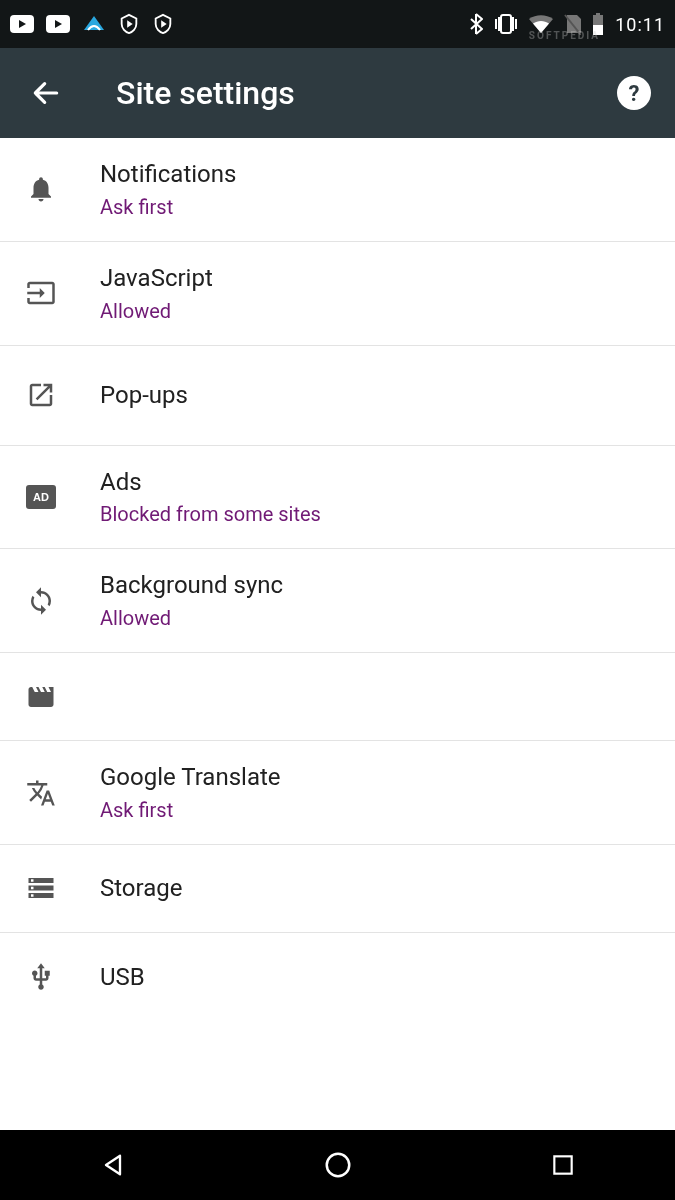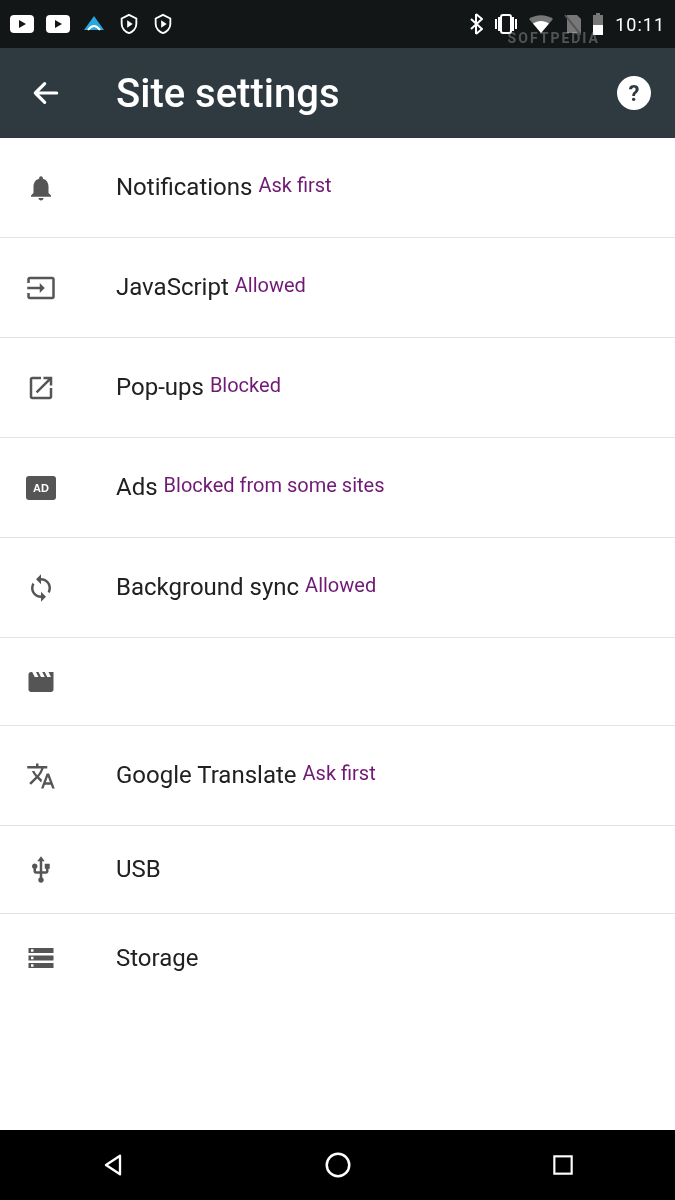--- a/index.html
+++ b/index.html
@@ -3,34 +3,34 @@
 <meta charset="utf-8">
 <style>
   * { box-sizing: border-box; margin: 0; padding: 0; }
   html, body { width: 675px; height: 1200px; font-family: Roboto, "Helvetica Neue", Arial, sans-serif; background: #fff; color: #212121; overflow: hidden; }
   
   .status-bar { height: 48px; background: #121617; display: flex; align-items: center; justify-content: space-between; padding: 0 10px; color: #fff; }
   .status-left { display: flex; align-items: center; gap: 12px; }
   .status-right { display: flex; align-items: center; gap: 10px; }
   .status-bar svg { display: block; }
   .time { font-size: 18px; letter-spacing: 1px; }
-  .watermark { position: absolute; right: 75px; top: 30px; font-size: 14px; letter-spacing: 2px; color: rgba(200,200,200,0.35); font-weight: 700; }
+  .watermark { position: absolute; right: 75px; top: 30px; font-size: 10px; letter-spacing: 2px; color: rgba(200,200,200,0.35); font-weight: 700; }
   
   .app-bar { height: 90px; background: #2e3a40; display: flex; align-items: center; padding: 0 24px; color: #fff; position: relative; }
   .app-bar .back { width: 44px; height: 44px; display: flex; align-items: center; justify-content: center; margin-right: 48px; cursor: pointer; }
-  .app-bar .title { font-size: 40px; font-weight: 500; }
+  .app-bar .title { font-size: 32px; font-weight: 500; }
   .app-bar .help { position: absolute; right: 24px; width: 34px; height: 34px; border-radius: 50%; background: #fff; color: #2e3a40; display: flex; align-items: center; justify-content: center; font-size: 22px; font-weight: 700; cursor: pointer; }
   
   .list { background: #fff; }
   .item { display: flex; align-items: center; padding: 22px 20px; border-bottom: 1px solid #e3e3e3; cursor: pointer; min-height: 100px; }
   .item.short { min-height: 88px; }
   .item:last-child { border-bottom: none; }
   .item .icon { width: 80px; display: flex; align-items: center; justify-content: flex-start; padding-left: 6px; }
   .item .icon svg { display: block; }
-  .item .texts { flex: 1; display: flex; flex-direction: row; gap: 6px; margin-left: 16px; }
+  .item .texts { flex: 1; display: flex; flex-direction: column; gap: 6px; }
   .item .label { font-size: 24px; color: #212121; line-height: 1.2; }
   .item .sub { font-size: 20px; color: #701a75; line-height: 1.2; }
   
   .nav-bar { position: absolute; bottom: 0; left: 0; right: 0; height: 70px; background: #000; display: flex; align-items: center; justify-content: space-around; }
   .nav-bar .nav-btn { width: 60px; height: 60px; display: flex; align-items: center; justify-content: center; cursor: pointer; }
   .nav-bar svg { display: block; }
 </style>
 </head>
 <body>
 
@@ -145,21 +145,20 @@
   </div>
 
   <div class="item">
     <div class="icon">
       <svg width="30" height="30" viewBox="0 0 24 24" fill="#555">
           <path d="M19 19H5V5h7V3H5c-1.1 0-2 .9-2 2v14c0 1.1.9 2 2 2h14c1.1 0 2-.9 2-2v-7h-2v7zM14 3v2h3.59L7.76 14.83l1.41 1.41L19 6.41V10h2V3h-7z"></path>
         </svg>
     </div>
     <div class="texts">
       <div class="label">Pop-ups</div>
-      <div class="sub">Blocked</div>
     </div>
   </div>
 
   <div class="item">
     <div class="icon">
       <svg width="30" height="24" viewBox="0 0 30 24">
           <rect x="0" y="0" width="30" height="24" rx="3" fill="#555"></rect>
           <text x="15" y="16" font-size="11" font-family="Arial" font-weight="700" text-anchor="middle" fill="#fff">AD</text>
         </svg>
     </div>
@@ -197,36 +196,36 @@
     </div>
     <div class="texts">
       <div class="label">Google Translate</div>
       <div class="sub">Ask first</div>
     </div>
   </div>
 
   <div class="item short">
     <div class="icon">
       <svg width="30" height="30" viewBox="0 0 24 24" fill="#555">
+          <path d="M2 20h20v-4H2v4zm2-3h2v2H4v-2zM2 4v4h20V4H2zm4 3H4V5h2v2zm-4 7h20v-4H2v4zm2-3h2v2H4v-2z"></path>
+        </svg>
+    </div>
+    <div class="texts">
+      <div class="label">Storage</div>
+    </div>
+  </div>
+
+  <div class="item short">
+    <div class="icon">
+      <svg width="30" height="30" viewBox="0 0 24 24" fill="#555">
           <path d="M15 7v4h1v2h-3V5h2l-3-4-3 4h2v8H8v-2.07c.7-.37 1.2-1.08 1.2-1.93 0-1.21-.99-2.2-2.2-2.2S4.8 7.79 4.8 9c0 .85.5 1.56 1.2 1.93V13c0 1.11.89 2 2 2h3v3.05c-.71.37-1.2 1.1-1.2 1.95 0 1.22.99 2.2 2.2 2.2s2.2-.98 2.2-2.2c0-.85-.49-1.58-1.2-1.95V15h3c1.11 0 2-.89 2-2v-2h1V7h-4z"></path>
         </svg>
     </div>
     <div class="texts">
       <div class="label">USB</div>
-    </div>
-  </div>
-
-  <div class="item short">
-    <div class="icon">
-      <svg width="30" height="30" viewBox="0 0 24 24" fill="#555">
-          <path d="M2 20h20v-4H2v4zm2-3h2v2H4v-2zM2 4v4h20V4H2zm4 3H4V5h2v2zm-4 7h20v-4H2v4zm2-3h2v2H4v-2z"></path>
-        </svg>
-    </div>
-    <div class="texts">
-      <div class="label">Storage</div>
     </div>
   </div>
 
 </div>
 
 <div class="nav-bar">
   <div class="nav-btn">
     <svg width="28" height="28" viewBox="0 0 24 24">
         <path d="M18 4 L6 12 L18 20 Z" fill="none" stroke="#fff" stroke-width="2" stroke-linejoin="round"></path>
       </svg>

